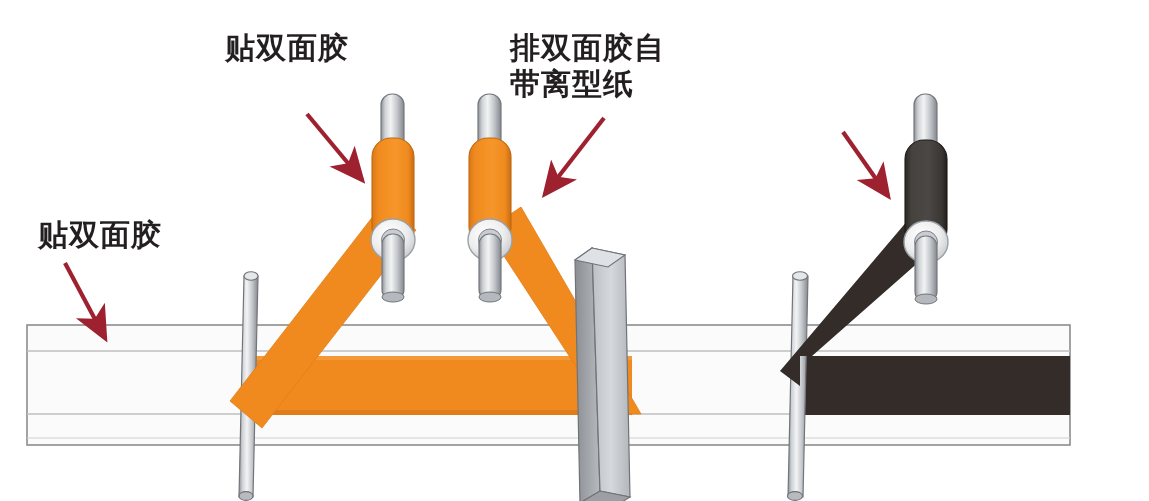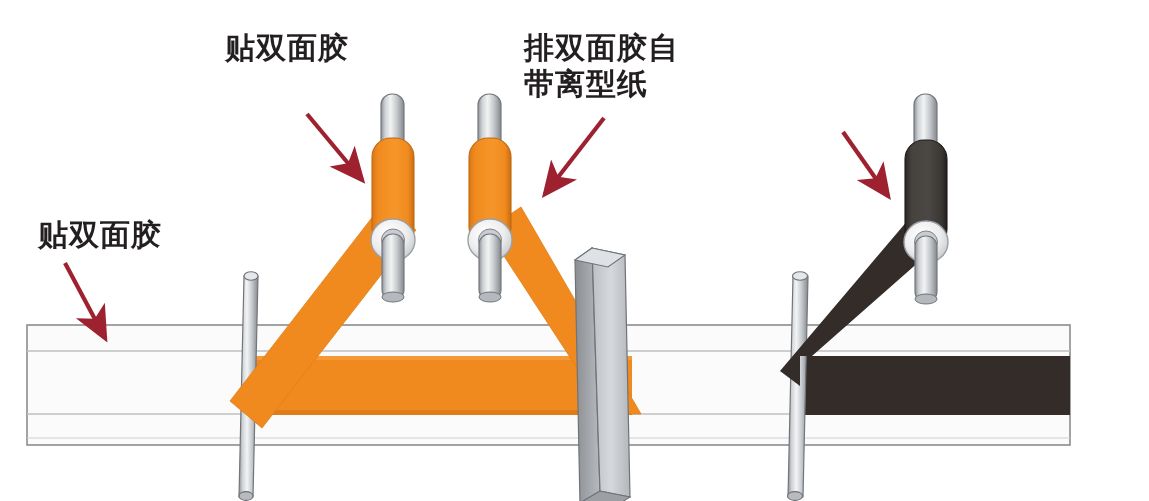--- a/index.html
+++ b/index.html
@@ -14,21 +14,21 @@
     position:absolute;
     font-weight:bold;
     color:#231f20;
     font-size:30px;
     line-height:36px;
     letter-spacing:1px;
     white-space:pre;
     font-family:"DejaVu Sans","Liberation Sans",sans-serif;
   }
   #label-0{left:225px;top:22px;}
-  #label-1{left:524px;top:22px;}
+  #label-1{left:510px;top:22px;}
   #label-2{left:775px;top:48px;}
   #label-3{left:38px;top:209px;}
 </style>
 </head>
 <body>
 
 <div id="stage">
 
   <svg id="diagram" viewBox="0 0 1149 501">
     <defs>

